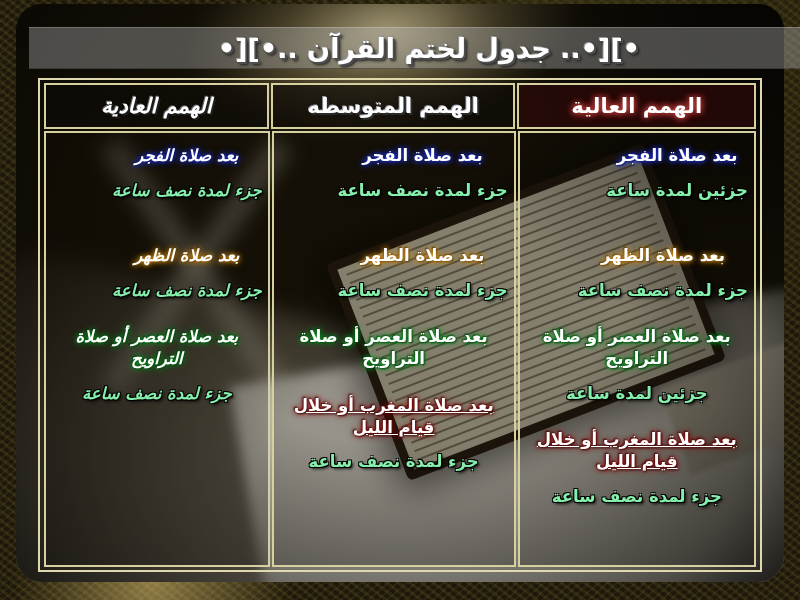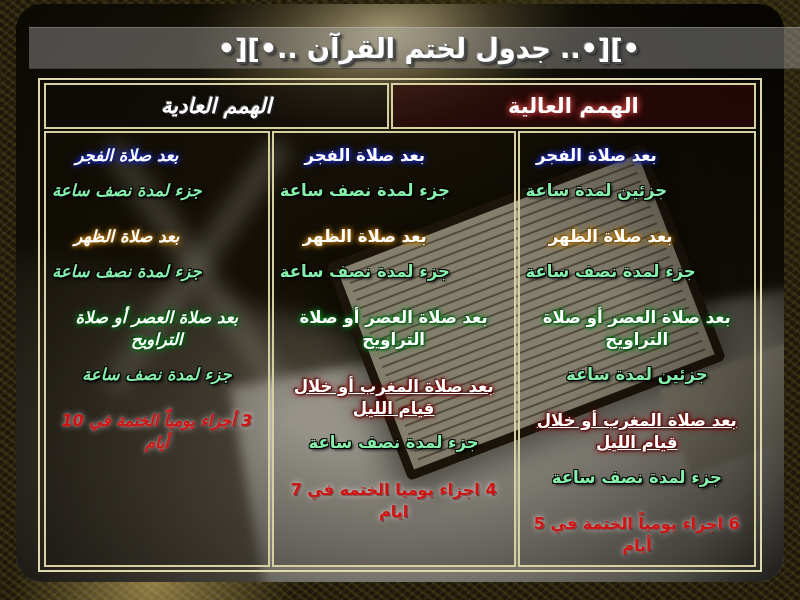--- a/index.html
+++ b/index.html
@@ -56,31 +56,31 @@
   .tbody{display:flex;flex:1 1 auto;margin-top:2px;}
   .col-high{flex:244 0 0;}
   .col-med{flex:250 0 0;}
   .col-low{flex:230 0 0;font-style:italic;}
   .hcell{box-sizing:border-box;border:2px solid #d6cf9f;margin:0 1px;
     display:flex;align-items:center;justify-content:center;
     background:rgba(14,10,6,0.6);}
   .hcell.red-tint{background:rgba(46,9,9,0.68);}
   .bcell{box-sizing:border-box;border:2px solid #d6cf9f;margin:0 1px;
     background:rgba(15,12,6,0.24);padding:12px 6px 4px 6px;
-    display:flex;flex-direction:column;align-items:flex-end;text-align:center;overflow:visible;}
+    display:flex;flex-direction:column;align-items:flex-start;text-align:center;overflow:visible;}
   .hdr{font-size:21px;font-weight:bold;color:#fff;}
   .hdr-low{text-shadow:2px 2px 0 #1c1c1c, -1px -1px 0 #6a6a6a, 0 0 3px #000;}
   .hdr-med{text-shadow:2px 2px 0 #2a2a2a, -1px -1px 0 #9a9aa6, 0 0 4px #111;}
   .hdr-high{text-shadow:0 0 6px #e25555, 0 0 9px #c03030, 2px 2px 2px #2a0505;}
   .entry{margin-bottom:25px;}
   .prayer{font-size:16.5px;font-weight:bold;line-height:1.32;color:#fff;}
   .amount{margin-top:13px;font-size:16.5px;font-weight:bold;line-height:1.3;color:#86efac;
     text-shadow:-1px -1px 0 #000, 1px -1px 0 #000, -1px 1px 0 #000, 1px 1px 0 #000, 2px 2px 3px rgba(0,0,0,0.9);}
   .glow-blue {text-shadow:0 0 4px #2438e8, 0 0 7px #2438e8, 1px 1px 2px #000, -1px -1px 2px #000;}
-  .glow-gold {text-shadow:0 0 4px #e89a18, 0 0 7px #cf8a10, 1px 1px 2px #000, -1px -1px 2px #000;}
+  .glow-gold {text-shadow:0 0 4px #e89a18, 0 0 7px #cf8a10, 1px 1px 2px #000, -1px -1px 2px #000;margin-top:19px;}
   .glow-green{text-shadow:0 0 4px #0fa428, 0 0 7px #0c8c22, 1px 1px 2px #000, -1px -1px 2px #000;}
   .glow-red  {text-shadow:0 0 4px #9c0f0f, 0 0 7px #8a0d0d, 1px 1px 2px #000, -1px -1px 2px #000;text-decoration:underline;}
   .summary{font-size:16px;font-weight:bold;line-height:1.35;color:#ce1313;
     text-shadow:0 0 6px rgba(255,235,235,0.75), 0 0 2px rgba(255,255,255,0.5), 1px 1px 1px #3a0303;}
 </style>
 </head>
 <body>
 
 <div class="photo">
   <div class="topglow"></div>
@@ -97,20 +97,23 @@
 
 <div class="title-band">
   <div class="title-text" dir="rtl">•][•.. جدول لختم القرآن ..•][•</div>
 </div>
 
 <div class="qtable" dir="rtl">
   <div class="thead">
     <div class="hcell col-high red-tint">
       <span class="hdr hdr-high">الهمم العالية</span>
     </div>
+    <div class="hcell col-med">
+      <span class="hdr hdr-med">الهمم المتوسطه</span>
+    </div>
     <div class="hcell col-low">
       <span class="hdr hdr-low">الهمم العادية</span>
     </div>
   </div>
 
   <div class="tbody">
 
     <div class="bcell col-high">
       <div class="entry">
         <div class="prayer glow-blue">بعد صلاة الفجر</div>
@@ -121,52 +124,49 @@
         <div class="amount">جزء لمدة نصف ساعة</div>
       </div>
       <div class="entry">
         <div class="prayer glow-green">بعد صلاة العصر أو صلاة التراويح</div>
         <div class="amount">جزئين لمدة ساعة</div>
       </div>
       <div class="entry">
         <div class="prayer glow-red">بعد صلاة المغرب أو خلال قيام الليل</div>
         <div class="amount">جزء لمدة نصف ساعة</div>
       </div>
-      <div class="summary">6 اجزاء يومياً الختمة في 5 أيام</div>
     </div>
 
     <div class="bcell col-med">
       <div class="entry">
         <div class="prayer glow-blue">بعد صلاة الفجر</div>
         <div class="amount">جزء لمدة نصف ساعة</div>
       </div>
       <div class="entry">
         <div class="prayer glow-gold">بعد صلاة الظهر</div>
         <div class="amount">جزء لمدة نصف ساعة</div>
       </div>
       <div class="entry">
         <div class="prayer glow-green">بعد صلاة العصر أو صلاة التراويح</div>
       </div>
       <div class="entry">
         <div class="prayer glow-red">بعد صلاة المغرب أو خلال قيام الليل</div>
         <div class="amount">جزء لمدة نصف ساعة</div>
       </div>
-      <div class="summary">4 اجزاء يوميا الختمه في 7 ايام</div>
     </div>
 
     <div class="bcell col-low">
       <div class="entry">
         <div class="prayer glow-blue">بعد صلاة الفجر</div>
         <div class="amount">جزء لمدة نصف ساعة</div>
       </div>
       <div class="entry">
         <div class="prayer glow-gold">بعد صلاة الظهر</div>
         <div class="amount">جزء لمدة نصف ساعة</div>
       </div>
       <div class="entry">
         <div class="prayer glow-green">بعد صلاة العصر أو صلاة التراويح</div>
         <div class="amount">جزء لمدة نصف ساعة</div>
       </div>
-      <div class="summary">3 أجزاء يومياً الختمة في 10 أيام</div>
     </div>
 
   </div>
 </div>
 
 </body></html>

